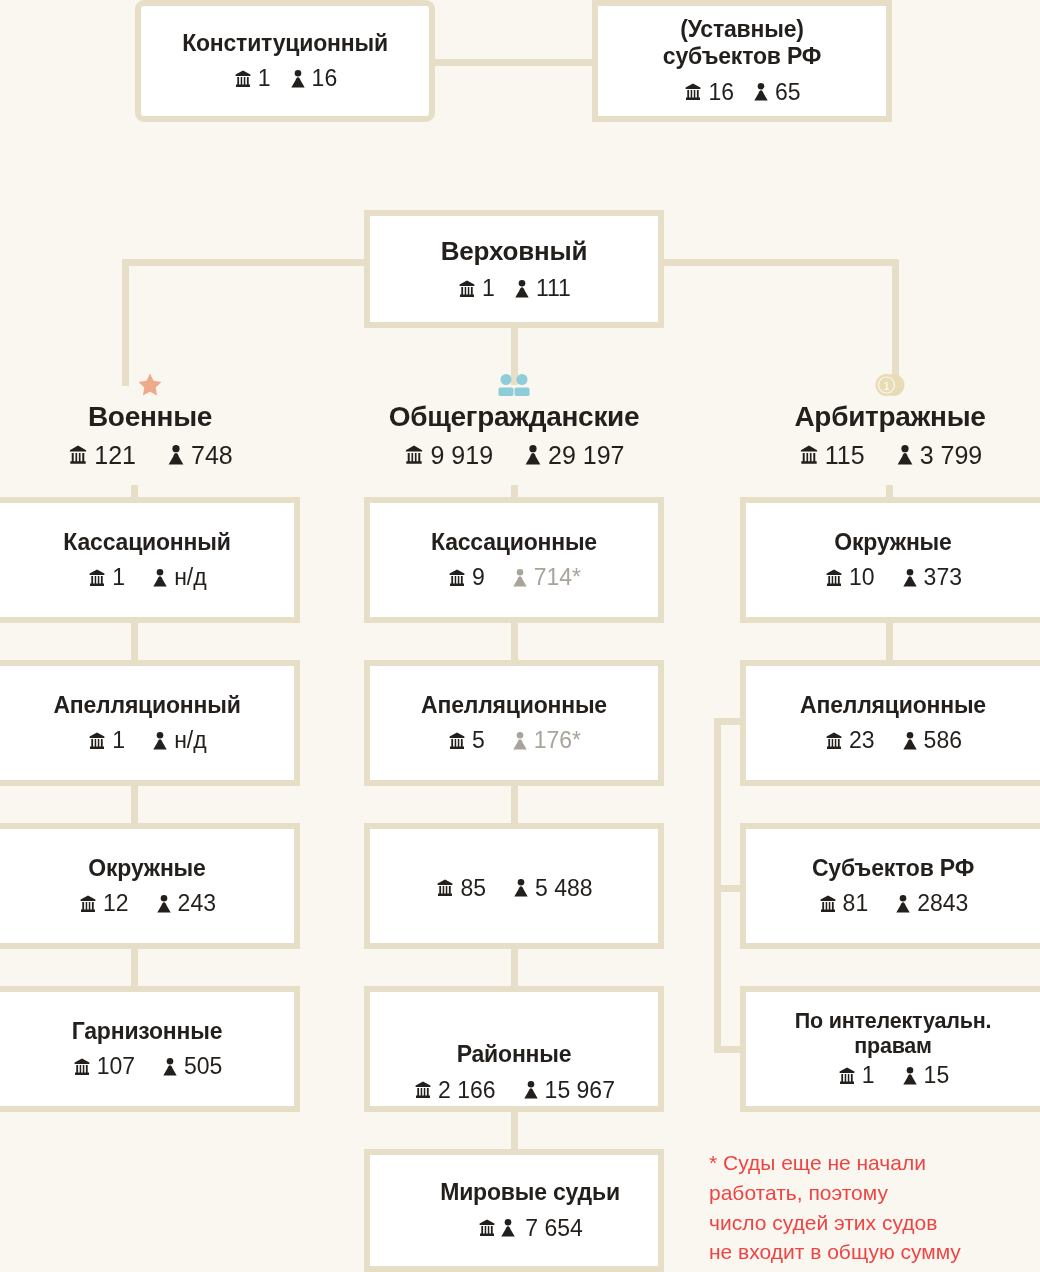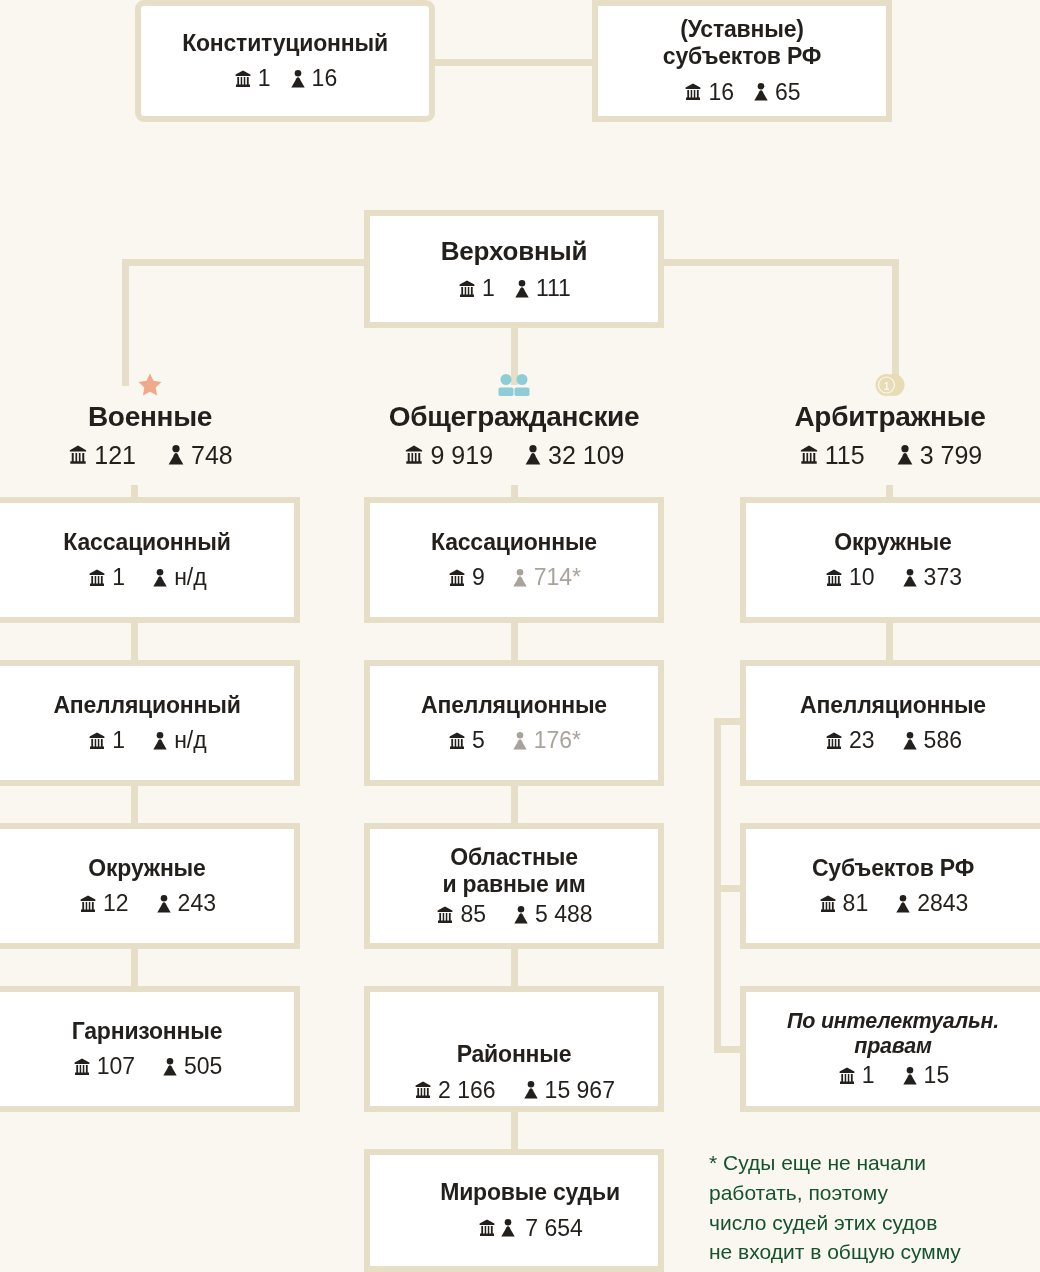--- a/index.html
+++ b/index.html
@@ -101,21 +101,21 @@
     gap: 30px;
     margin-top: 8px;
   }
   .group-stats .stat { font-size: 25px; }
 
   
   .footnote {
     position: absolute;
     font-size: 21px;
     line-height: 1.42;
-    color: #14532d;
+    color: #ef4444;
     white-space: pre-line;
     z-index: 4;
   }
 
   svg { display: block; }
 </style>
 </head>
 <body>
 
 <div id="chart">
@@ -266,21 +266,21 @@
         </span>
         <span>9 919</span>
       </span>
       <span class="stat">
         <span>
           <svg width="20" height="22" viewBox="0 0 18 20">
               <circle fill="#231f1c" cx="9" cy="4.3" r="3.3"></circle>
               <path fill="#231f1c" d="M9 8.2c-1.1 0-2 1.3-2.5 3.1L2.3 18.6h13.4l-4.2-7.3C11 9.5 10.1 8.2 9 8.2z"></path>
             </svg>
         </span>
-        <span>32 109</span>
+        <span>29 197</span>
       </span>
     </div>
   </div>
 
   <div class="group-head" style="left:740px; top:372px; width:300px;">
     <div class="group-icon">
       <svg width="34" height="26" viewBox="0 0 34 26">
         <circle fill="#e8dcb5" cx="20.5" cy="13" r="11"></circle>
         <circle fill="#e8dcb5" cx="13.5" cy="13" r="11"></circle>
         <circle fill="#faf7f0" cx="13.5" cy="13" r="8.6"></circle>
@@ -442,22 +442,20 @@
               <circle fill="#a9a49b" cx="9" cy="4.3" r="3.3"></circle>
               <path fill="#a9a49b" d="M9 8.2c-1.1 0-2 1.3-2.5 3.1L2.3 18.6h13.4l-4.2-7.3C11 9.5 10.1 8.2 9 8.2z"></path>
             </svg>
           </span>
         <span>176*</span>
       </span>
     </div>
   </div>
 
   <div class="box" style="left:364px; top:823px; width:300px; height:126px;">
-    <div class="box-title" style="white-space:pre-line;">Областные
-и равные им</div>
     <div class="stats" style="margin-top:4px;">
       <span class="stat">
         <span>
             <svg width="20" height="20" viewBox="0 0 20 20">
               <path fill="#231f1c" d="M10 1.4 2.6 5.6v1.3h14.8V5.6L10 1.4zM4.3 8.1v7.5H3v2.4h14v-2.4h-1.3V8.1h-1.8v7.5h-1.6V8.1h-1.5v7.5H9.2V8.1H7.7v7.5H6.1V8.1H4.3z"></path>
             </svg>
           </span>
         <span>85</span>
       </span>
       <span class="stat">
@@ -578,21 +576,21 @@
               <circle fill="#231f1c" cx="9" cy="4.3" r="3.3"></circle>
               <path fill="#231f1c" d="M9 8.2c-1.1 0-2 1.3-2.5 3.1L2.3 18.6h13.4l-4.2-7.3C11 9.5 10.1 8.2 9 8.2z"></path>
             </svg>
           </span>
         <span>2843</span>
       </span>
     </div>
   </div>
 
   <div class="box" style="left:740px; top:986px; width:306px; height:126px;">
-    <div class="box-title small" style="white-space:pre-line;font-style:italic;">По интелектуальн.
+    <div class="box-title small" style="white-space:pre-line;">По интелектуальн.
 правам</div>
     <div class="stats" style="margin-top:4px;">
       <span class="stat">
         <span>
             <svg width="20" height="20" viewBox="0 0 20 20">
               <path fill="#231f1c" d="M10 1.4 2.6 5.6v1.3h14.8V5.6L10 1.4zM4.3 8.1v7.5H3v2.4h14v-2.4h-1.3V8.1h-1.8v7.5h-1.6V8.1h-1.5v7.5H9.2V8.1H7.7v7.5H6.1V8.1H4.3z"></path>
             </svg>
           </span>
         <span>1</span>
       </span>

